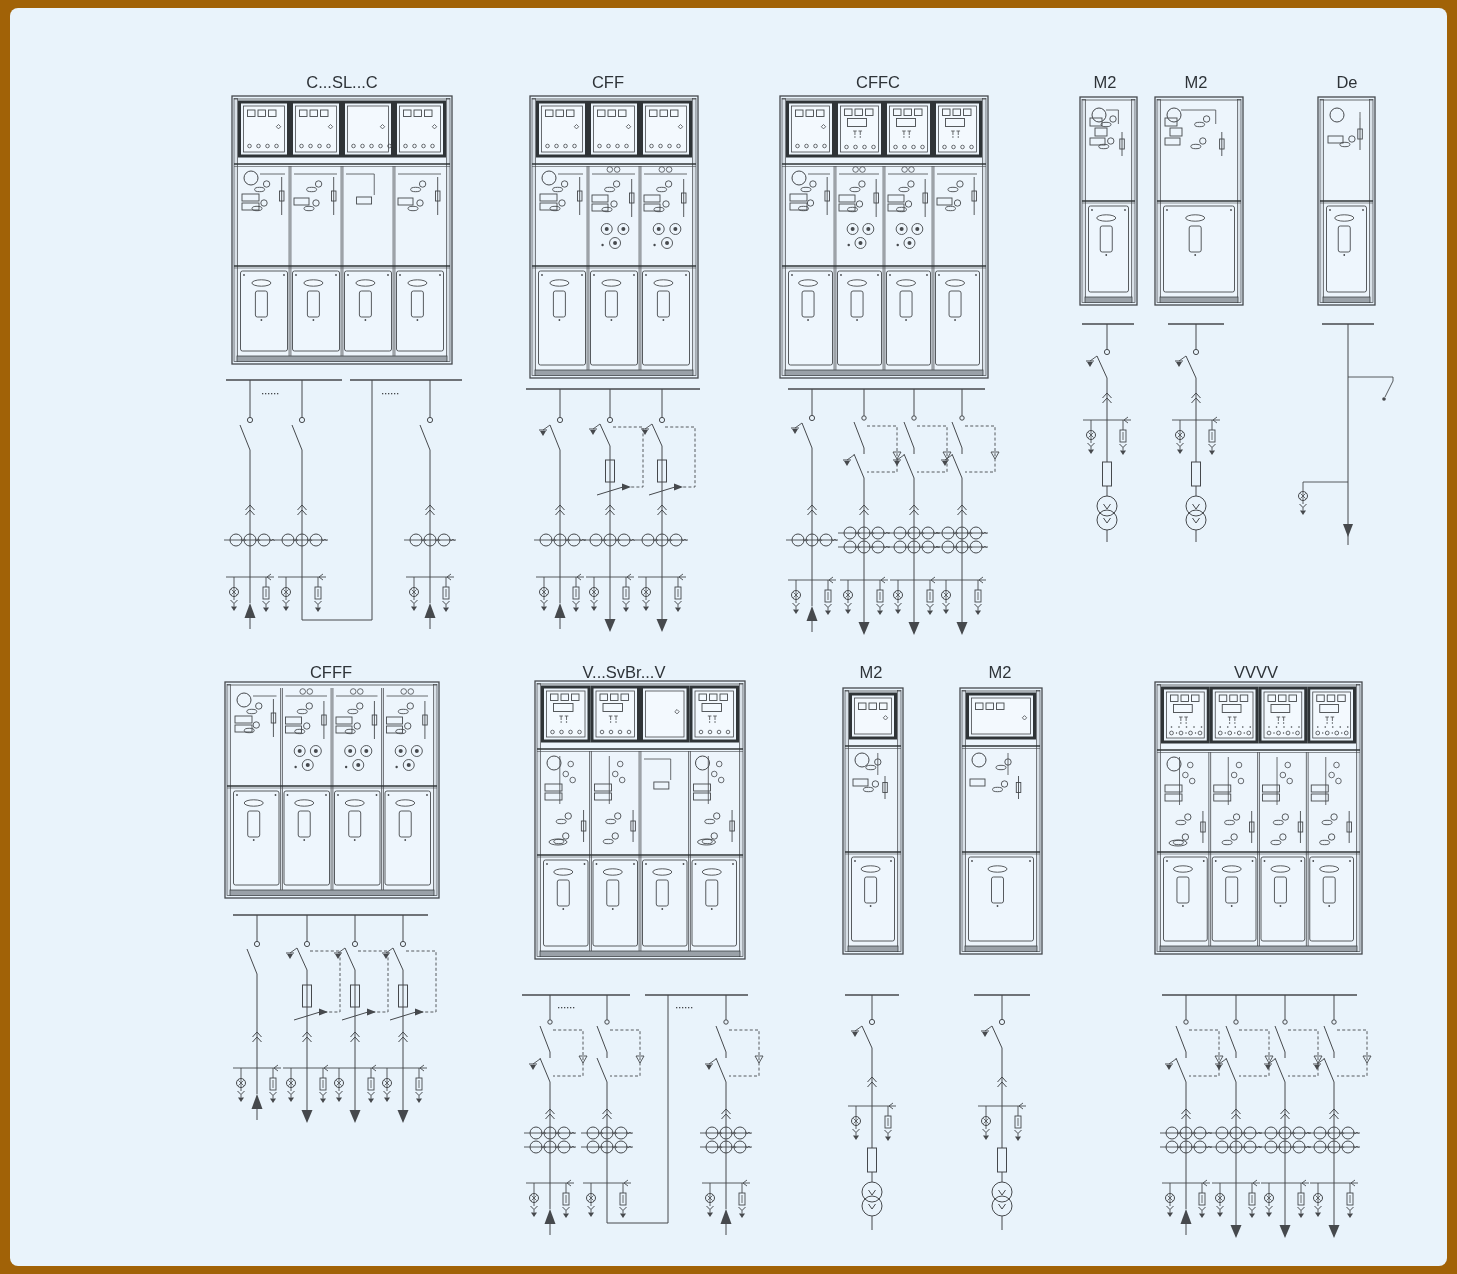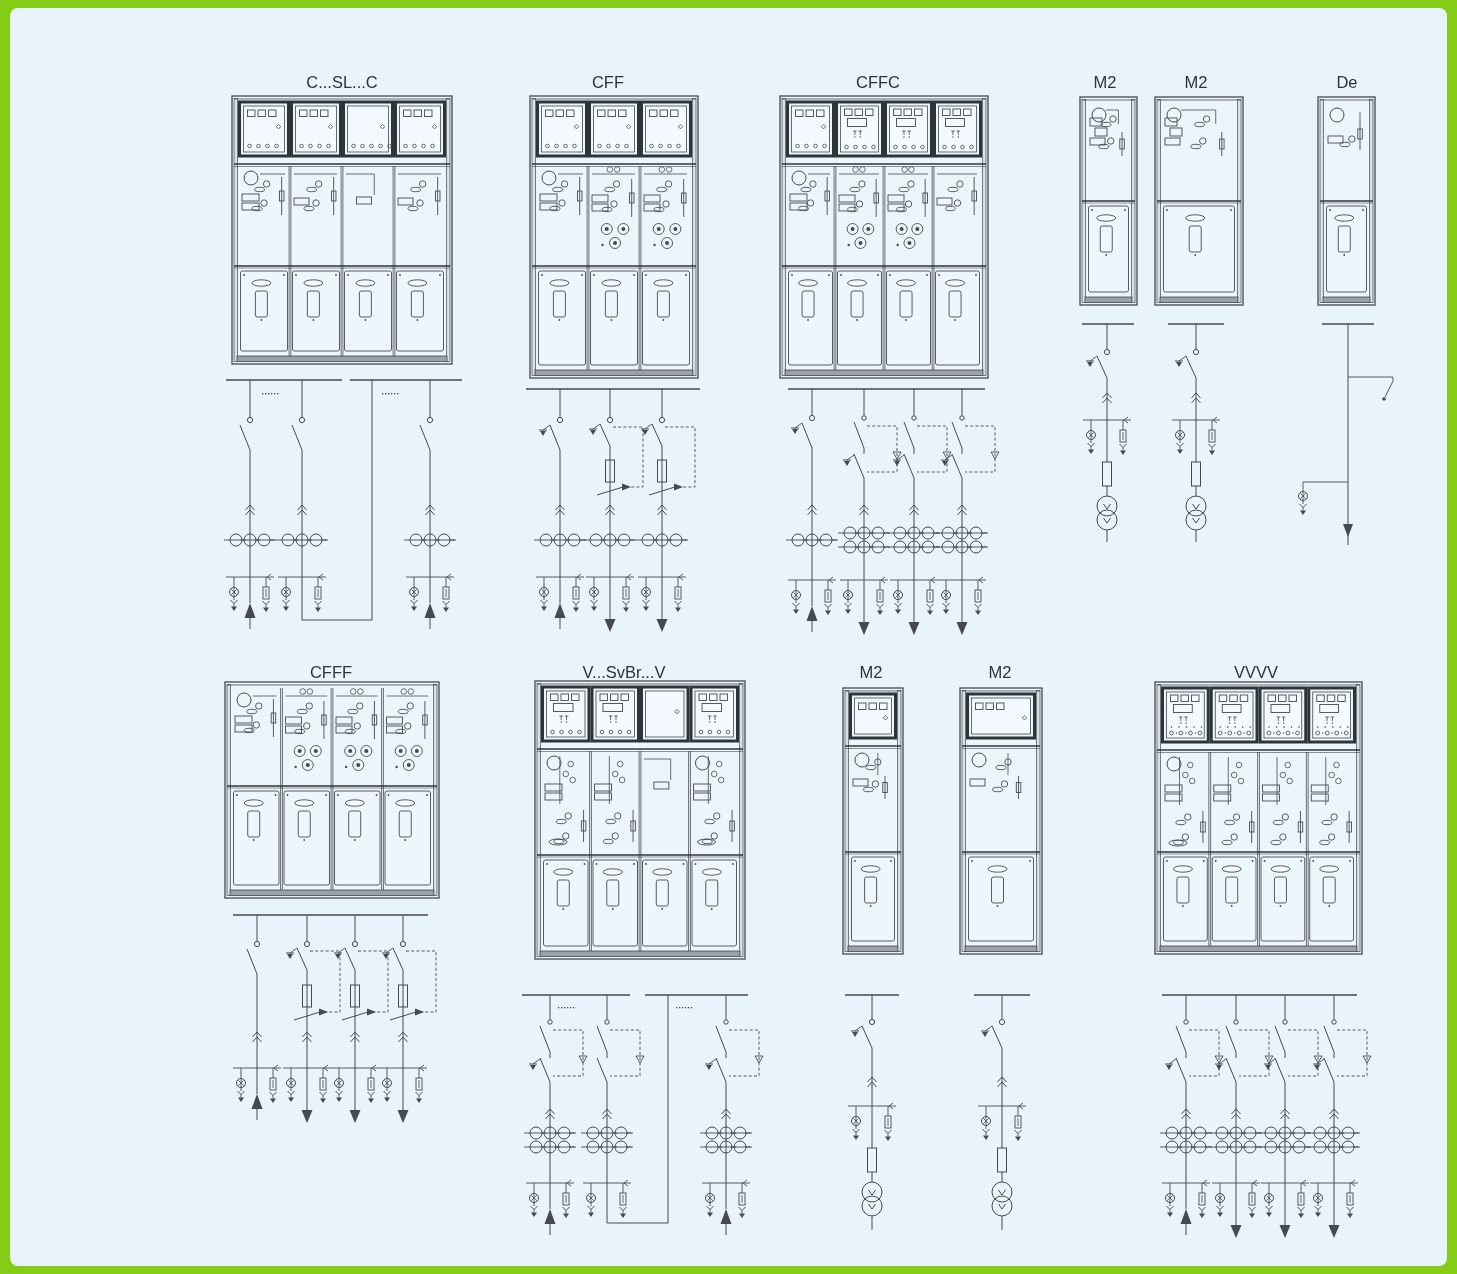--- a/index.html
+++ b/index.html
@@ -1,16 +1,16 @@
 <!DOCTYPE html>
 <html><head>
 <meta charset="utf-8">
 <style>
   html,body{margin:0;padding:0;background:#ffffff;}
-  .canvas{position:relative;width:1457px;height:1274px;background:#84cc16;overflow:hidden;
+  .canvas{position:relative;width:1457px;height:1274px;background:#a16207;overflow:hidden;
           font-family:"Liberation Sans", sans-serif;}
   .blue-sheet{position:absolute;left:10px;top:8px;width:1437px;height:1258px;
               background:#e9f3fb;border-radius:8px;}
   svg{position:absolute;left:0;top:0;}
   svg text{font-family:"Liberation Sans", sans-serif;}
 </style>
 </head>
 <body>
 
 <div class="canvas">

